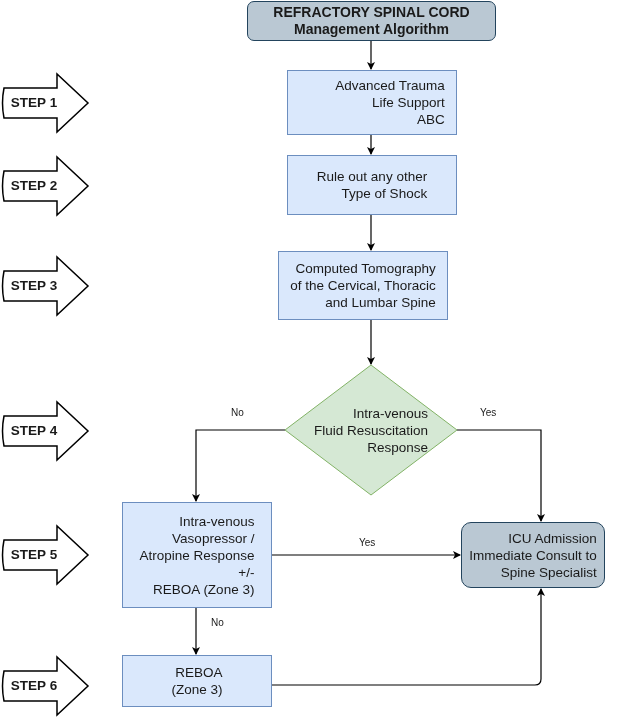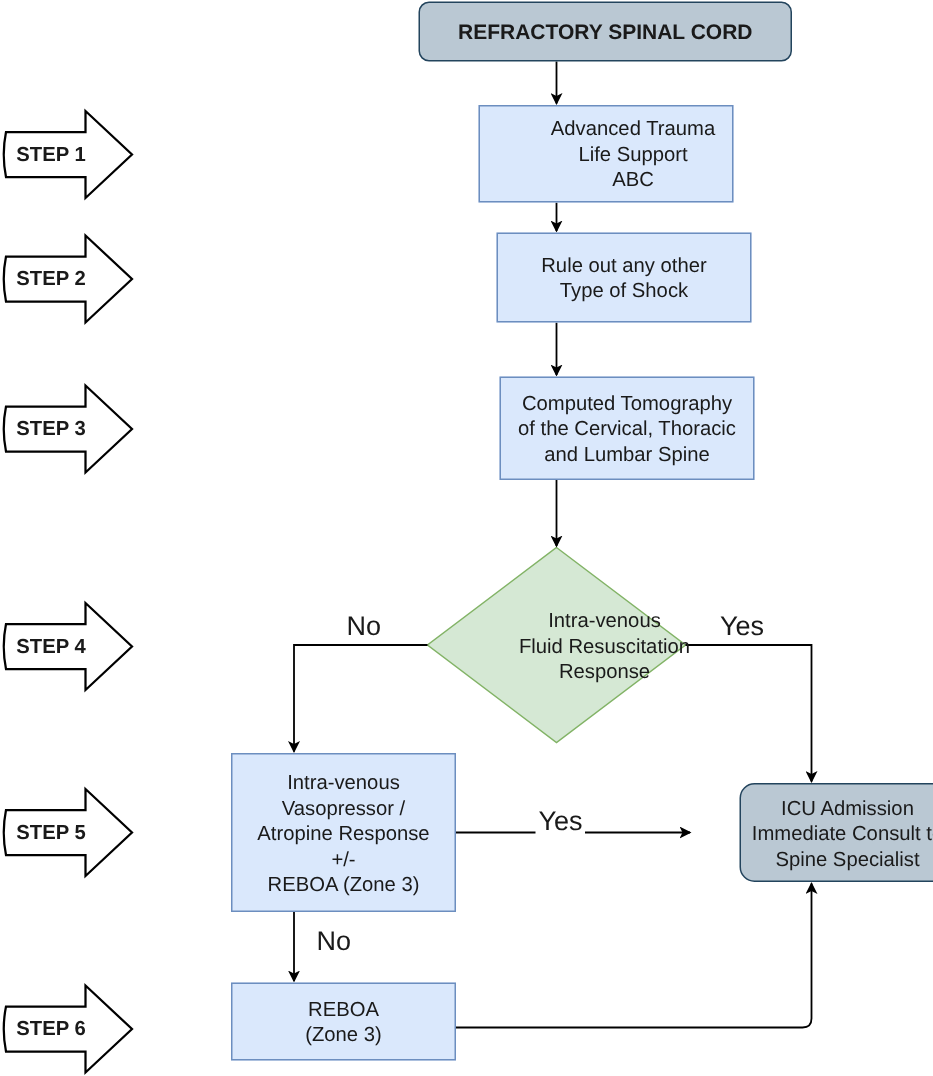--- a/index.html
+++ b/index.html
@@ -1,27 +1,27 @@
 <!DOCTYPE html>
 <html><head>
 <meta charset="utf-8">
 <style>
   html, body { margin: 0; padding: 0; background: #ffffff; }
   body { width: 622px; height: 717px; position: relative; overflow: hidden;
          font-family: "Liberation Sans", sans-serif; color: #1a1a1a; }
   svg#diagram { position: absolute; left: 0; top: 0; }
   .node { position: absolute; display: flex; align-items: center; justify-content: center;
-          text-align: center; box-sizing: border-box; font-size: 13.5px; line-height: 17px;
-          white-space: pre-line; margin-left: 32px; }
+          text-align: right; box-sizing: border-box; font-size: 13.5px; line-height: 17px;
+          white-space: pre-line; }
   .box { background: #dae8fc; border: 1px solid #6c8ebf; }
   .title { background: #bac8d3; border: 1px solid #23445d; border-radius: 7px; font-weight: bold;
            font-size: 14px; line-height: 17px; }
   .term { background: #bac8d3; border: 1px solid #23445d; border-radius: 10px; }
   .diamond-text { font-size: 13.5px; line-height: 17px; }
-  .edge-label { position: absolute; font-size: 18px; background: #fff; padding: 0 2px; }
+  .edge-label { position: absolute; font-size: 10px; background: #fff; padding: 0 2px; }
   .step-text { position: absolute; font-weight: bold; font-size: 13.5px; width: 80px; text-align: center; }
 </style>
 </head>
 <body>
 
 <svg id="diagram" width="622" height="717" viewBox="0 0 622 717">
   <defs>
     <marker id="arr" markerWidth="8" markerHeight="8" refX="7" refY="4" orient="auto" markerUnits="userSpaceOnUse">
       <path d="M0,0 L8,4 L0,8 L2,4 Z" fill="#000"></path>
     </marker>
@@ -46,28 +46,29 @@
     <polyline points="285,430 196,430 196,501" marker-end="url(#arr)"></polyline>
     <polyline points="457,430 541,430 541,521" marker-end="url(#arr)"></polyline>
     <line x1="271" y1="555" x2="460" y2="555" marker-end="url(#arr)"></line>
     <line x1="196" y1="608" x2="196" y2="654" marker-end="url(#arr)"></line>
     <path d="M271,685 L535,685 Q541,685 541,679 L541,589" marker-end="url(#arr)"></path>
   </g>
 </svg>
 
 <div class="node title" style="left:247px; top:1px; width:249px; height:40px; flex-direction:column;">
   <span>REFRACTORY SPINAL CORD</span>
+  <span>Management Algorithm</span>
 </div>
 
 <div class="node box" style="left:287px; top:70px; width:170px; height:65px;padding-left:36px;">Advanced Trauma
 Life Support
 ABC</div>
-<div class="node box" style="left:299px; top:155px; width:170px; height:60px;">Rule out any other
+<div class="node box" style="left:287px; top:155px; width:170px; height:60px;">Rule out any other
 Type of Shock</div>
-<div class="node box" style="left:301px; top:251px; width:170px; height:69px;">Computed Tomography
+<div class="node box" style="left:278px; top:251px; width:170px; height:69px;">Computed Tomography
 of the Cervical, Thoracic
 and Lumbar Spine</div>
 
 <div class="node diamond-text" style="left:296px; top:400px; width:150px; height:60px;">Intra-venous
 Fluid Resuscitation
 Response</div>
 
 <div class="node box" style="left:122px; top:502px; width:150px; height:106px;">Intra-venous
 Vasopressor /
 Atropine Response

